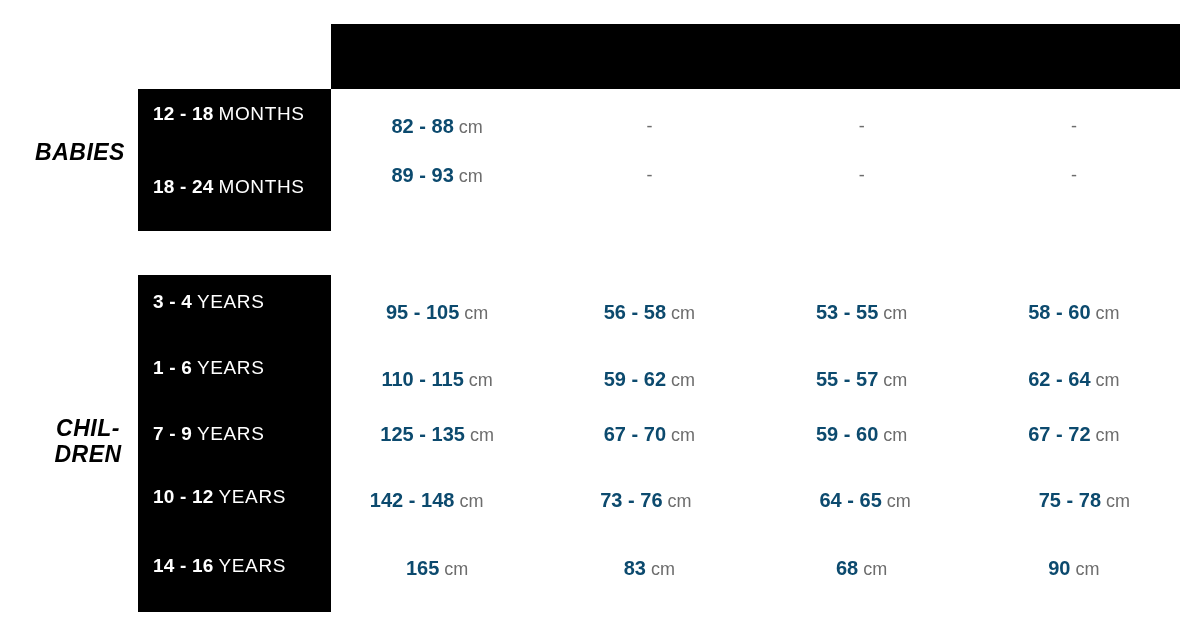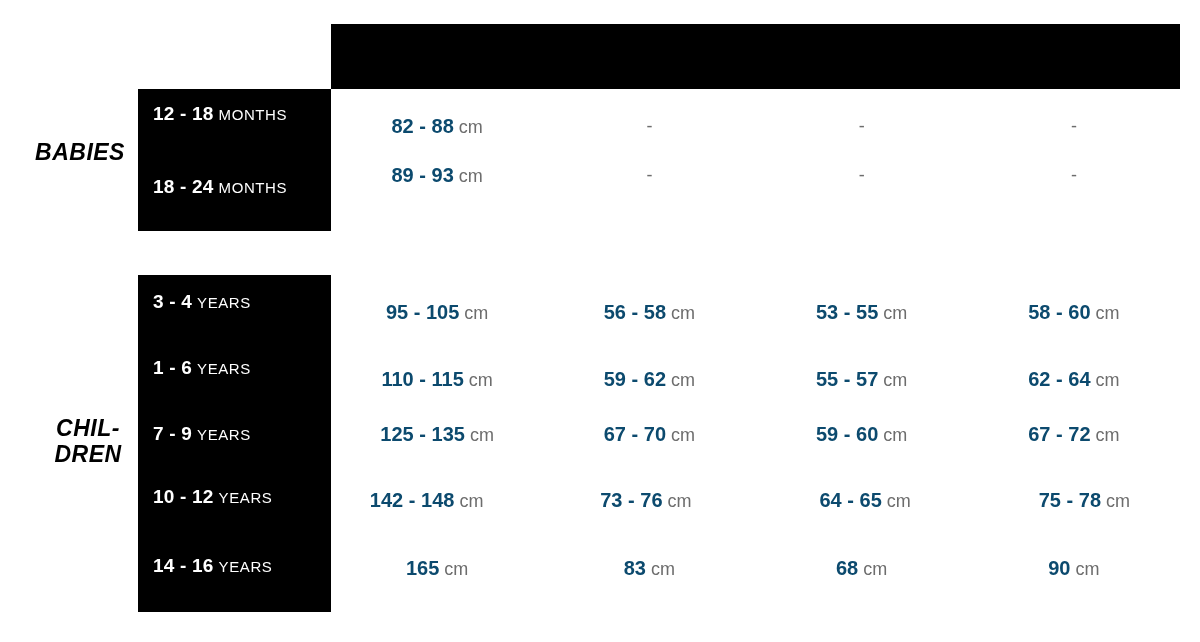--- a/index.html
+++ b/index.html
@@ -82,21 +82,21 @@
     width: 180px;
     color: #ffffff;
     white-space: nowrap;
   }
   .age-row .num {
     font-size: 19px;
     font-weight: bold;
     letter-spacing: 0.2px;
   }
   .age-row .unit {
-    font-size: 15px;
+    font-size: 19px;
     font-weight: 400;
     letter-spacing: 0.6px;
     margin-left: 5px;
   }
 
   
   .data-row {
     position: absolute;
     left: 331px;
     width: 849px;

